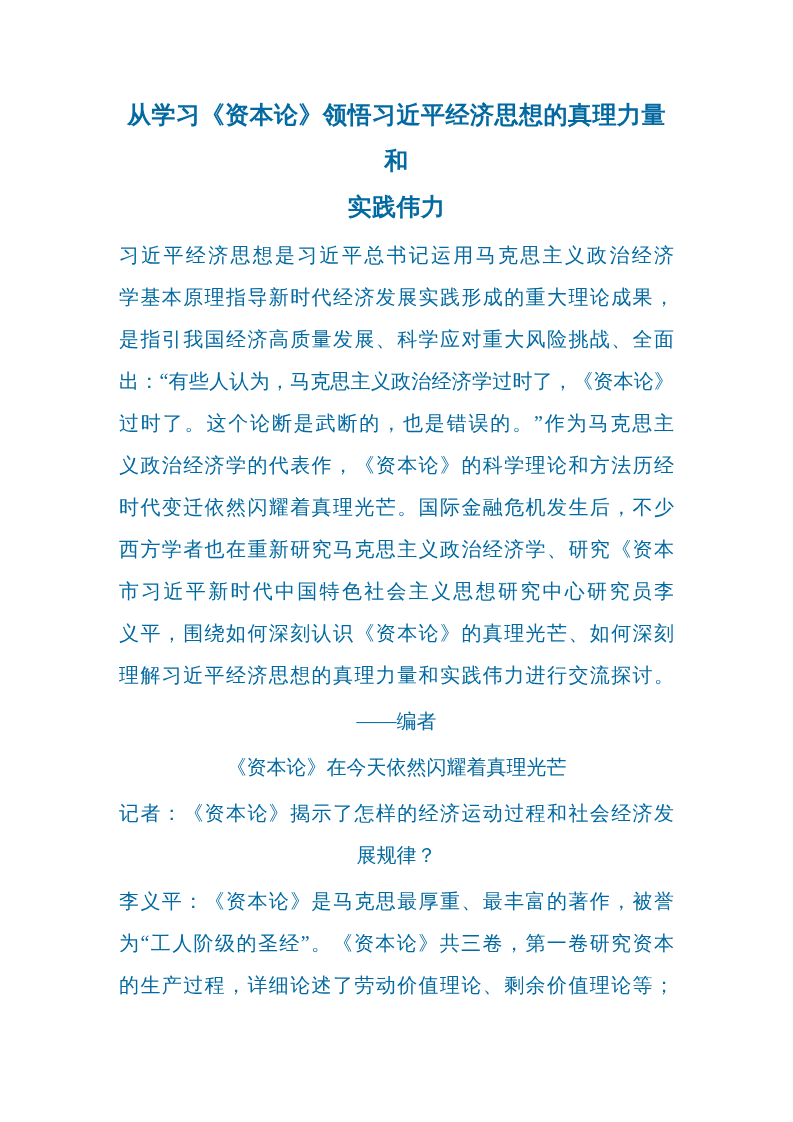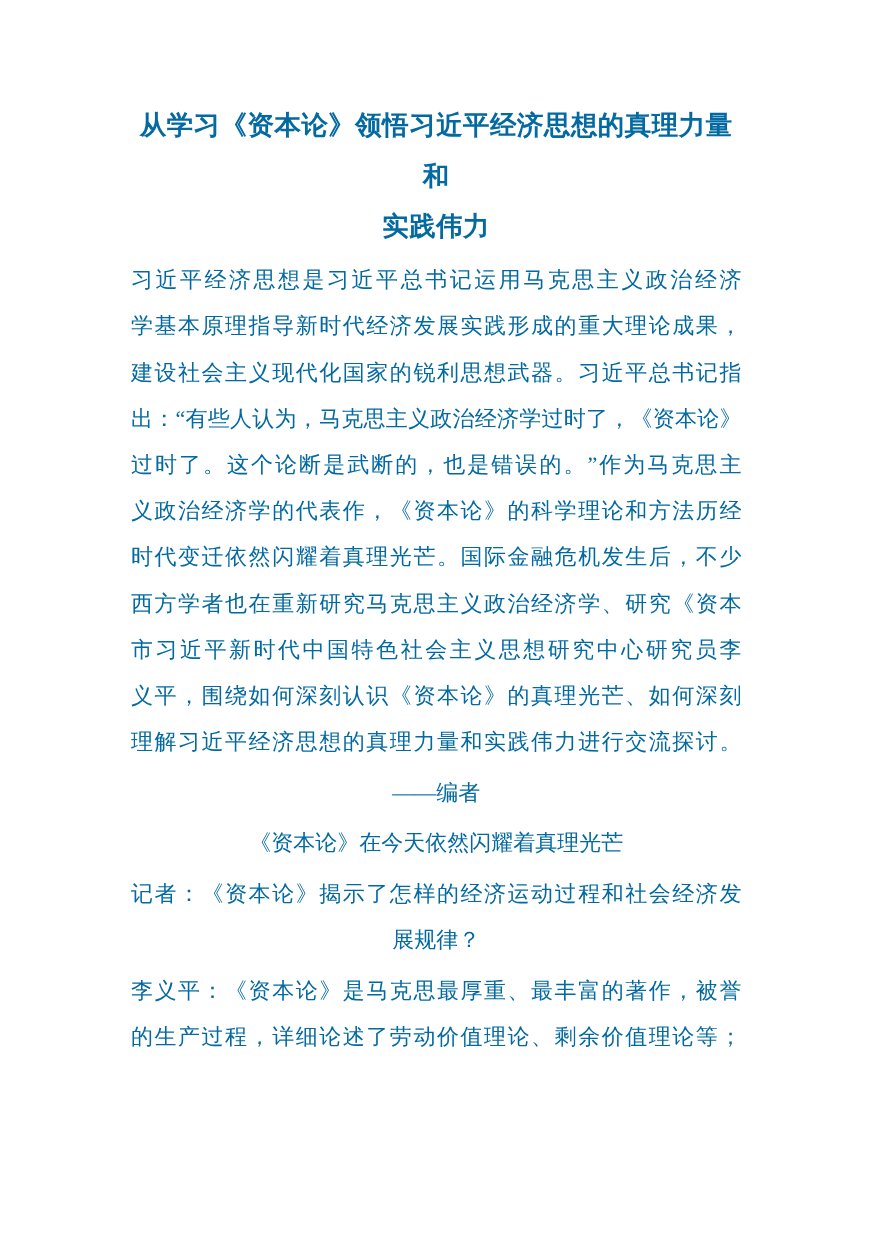--- a/index.html
+++ b/index.html
@@ -55,21 +55,21 @@
   <h1 class="doc-title">
     <div class="title-line">从学习《资本论》领悟习近平经济思想的真理力量和</div>
     <div class="title-line">实践伟力</div>
   </h1>
 
   <div class="doc-body">
 
     <div class="para">
       <div class="line j">习近平经济思想是习近平总书记运用马克思主义政治经济</div>
       <div class="line j">学基本原理指导新时代经济发展实践形成的重大理论成果，</div>
-      <div class="line j">建设社会主义现代化国家的锐利思想武器。习近平总书记指</div>
+      <div class="line j">是指引我国经济高质量发展、科学应对重大风险挑战、全面</div>
       <div class="line j">出：“有些人认为，马克思主义政治经济学过时了，《资本论》</div>
       <div class="line j">过时了。这个论断是武断的，也是错误的。”作为马克思主</div>
       <div class="line j">义政治经济学的代表作，《资本论》的科学理论和方法历经</div>
       <div class="line j">时代变迁依然闪耀着真理光芒。国际金融危机发生后，不少</div>
       <div class="line j">西方学者也在重新研究马克思主义政治经济学、研究《资本</div>
       <div class="line j">市习近平新时代中国特色社会主义思想研究中心研究员李</div>
       <div class="line j">义平，围绕如何深刻认识《资本论》的真理光芒、如何深刻</div>
       <div class="line j">理解习近平经济思想的真理力量和实践伟力进行交流探讨。</div>
     </div>
 
@@ -81,17 +81,18 @@
       <div class="line">《资本论》在今天依然闪耀着真理光芒</div>
     </div>
 
     <div class="para">
       <div class="line j">记者：《资本论》揭示了怎样的经济运动过程和社会经济发</div>
       <div class="line">展规律？</div>
     </div>
 
     <div class="para">
       <div class="line j">李义平：《资本论》是马克思最厚重、最丰富的著作，被誉</div>
+      <div class="line j">为“工人阶级的圣经”。《资本论》共三卷，第一卷研究资本</div>
       <div class="line j">的生产过程，详细论述了劳动价值理论、剩余价值理论等；</div>
     </div>
 
   </div>
 </div>
 
 </body></html>

